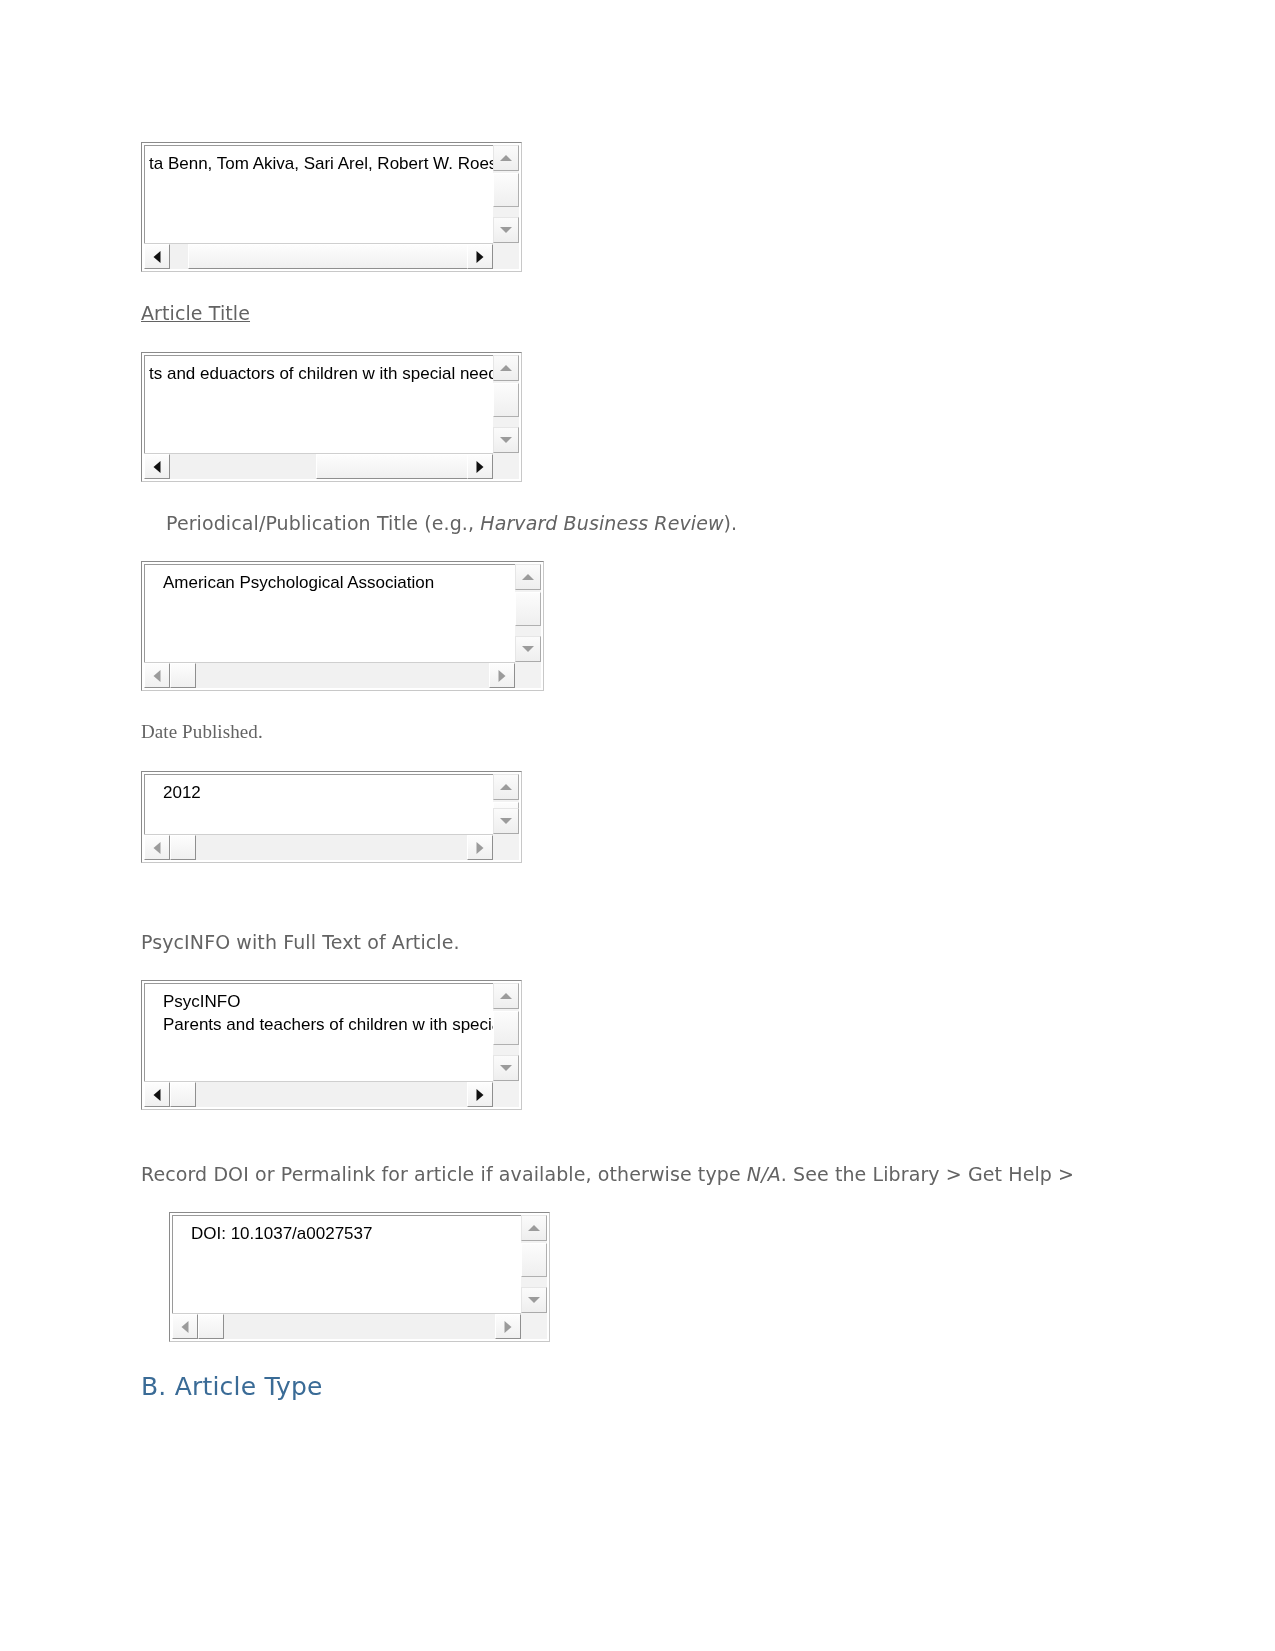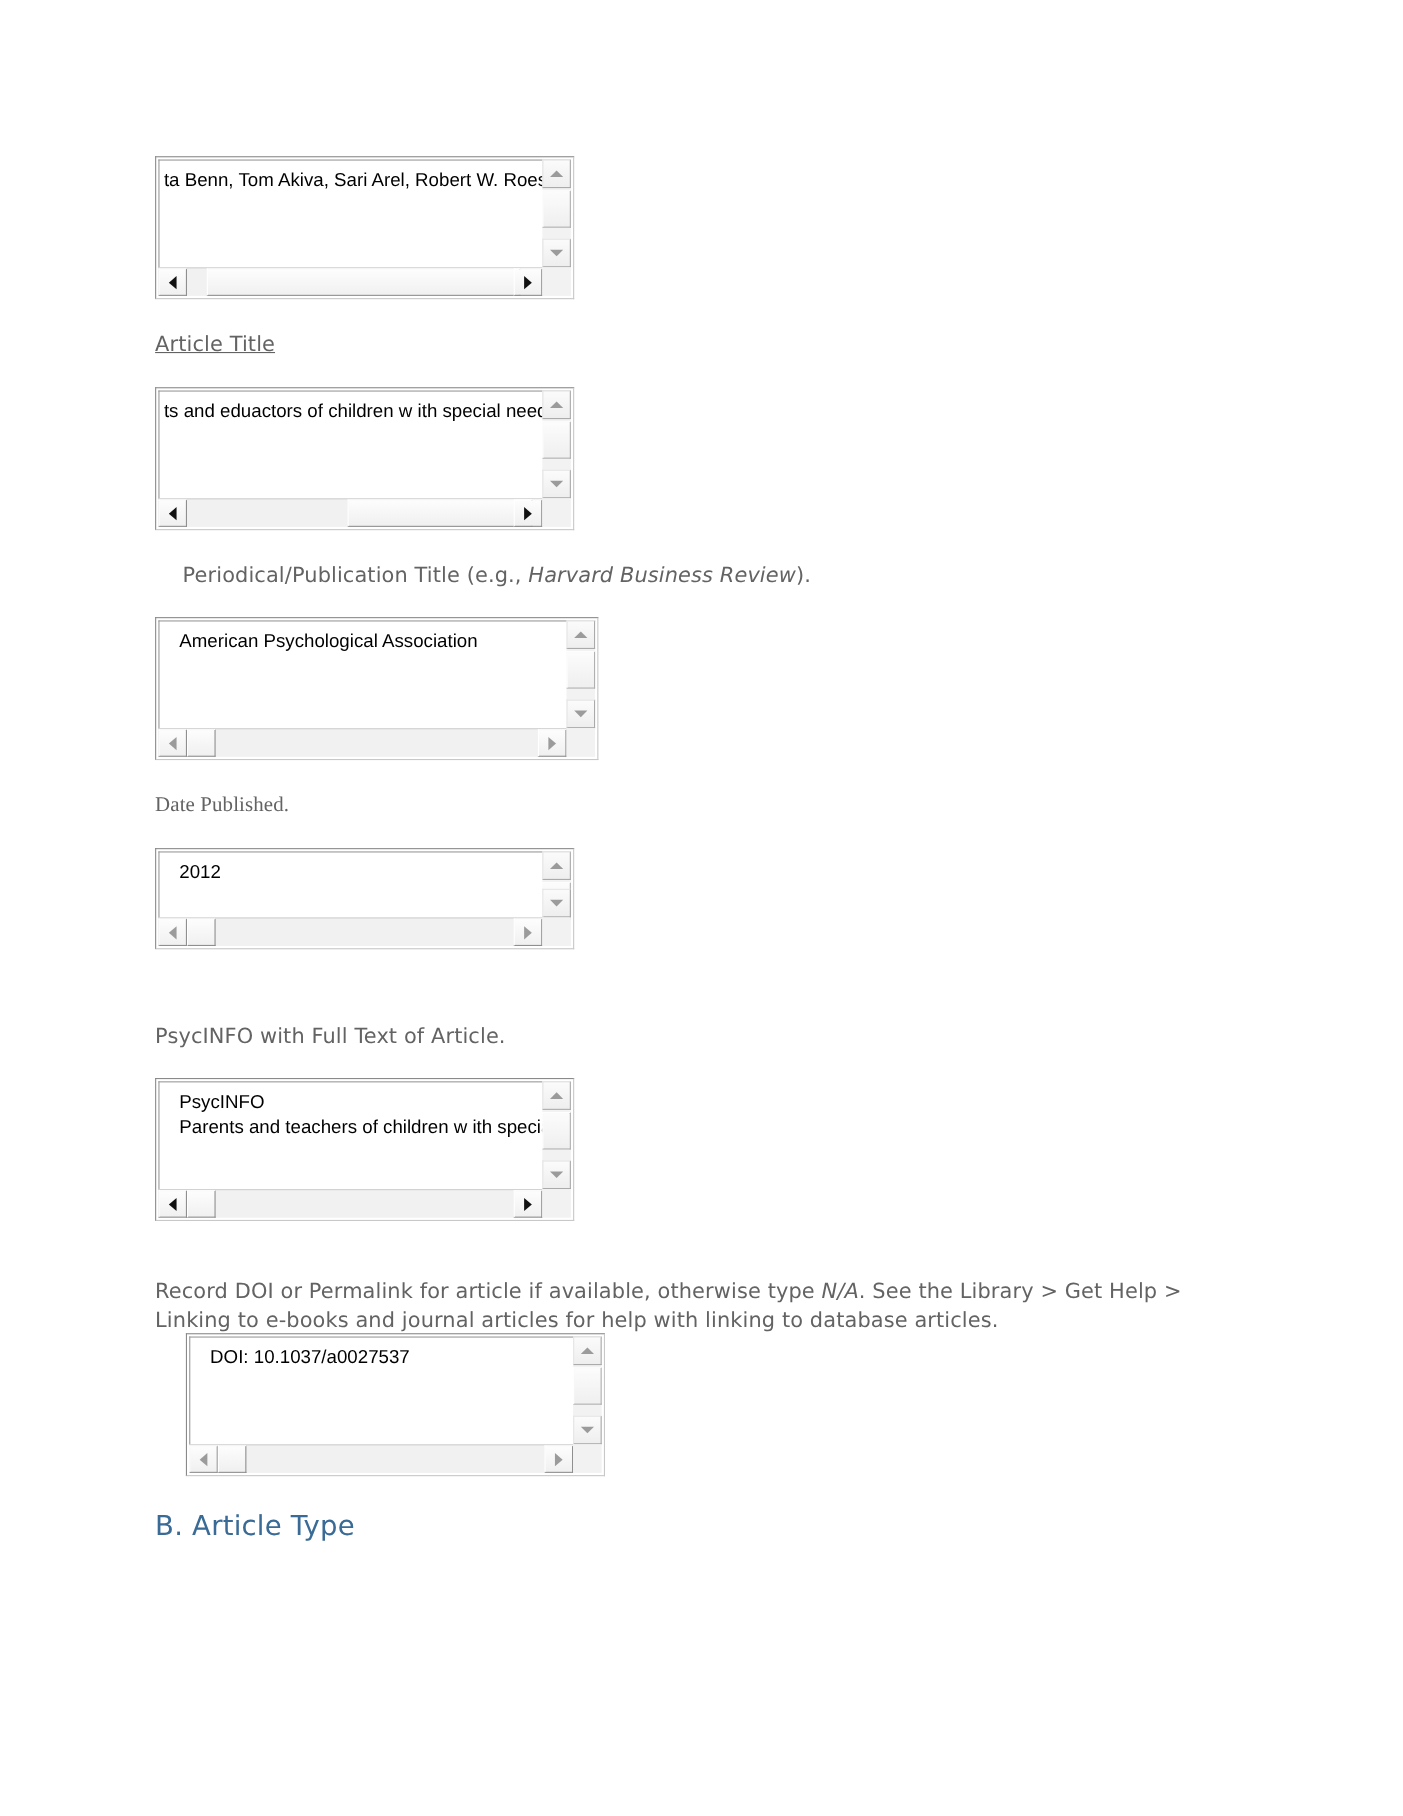--- a/index.html
+++ b/index.html
@@ -288,21 +288,20 @@
       <div class="hthumb" id="hthumb-database" style="left: 26px; width: 26px;"></div>
       <div class="hbtn right">
           <span class="arrow-r"></span>
         </div>
     </div>
     <div class="corner"></div>
   </div>
 
   <div class="label" id="lbl-doi" style="position: absolute; left: 141px; top: 1139px; margin-top: 22px;">
     <span>Record DOI or Permalink for article if available, otherwise type </span><i>N/A</i><span>. See the Library &gt; Get Help &gt;</span><br>
-    <span>Linking to e-books and journal articles for help with linking to database articles.</span>
   </div>
 
   <div class="formbox" id="box-doi" style="position: absolute; left: 141px; top: 1212px; width: 381px; height: 130px; margin-left: 28px;">
     <div class="inner">
       <div class="txt indent">DOI: 10.1037/a0027537</div>
     </div>
     <div class="vscroll">
       <div class="vbtn up">
           <span class="arrow-up"></span>
         </div>

